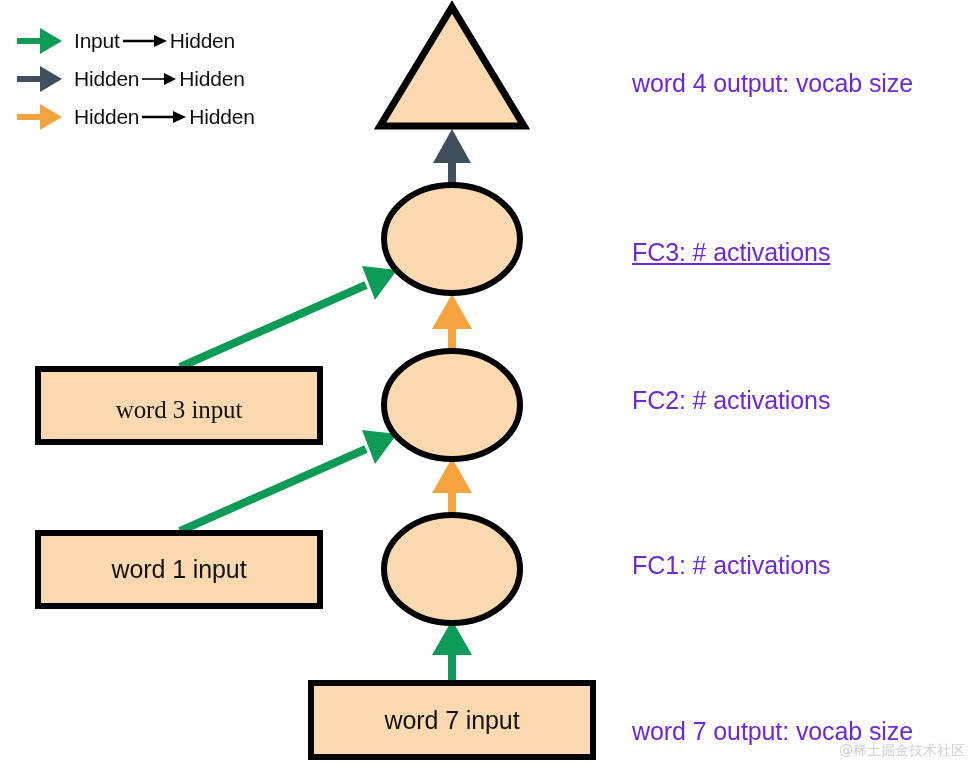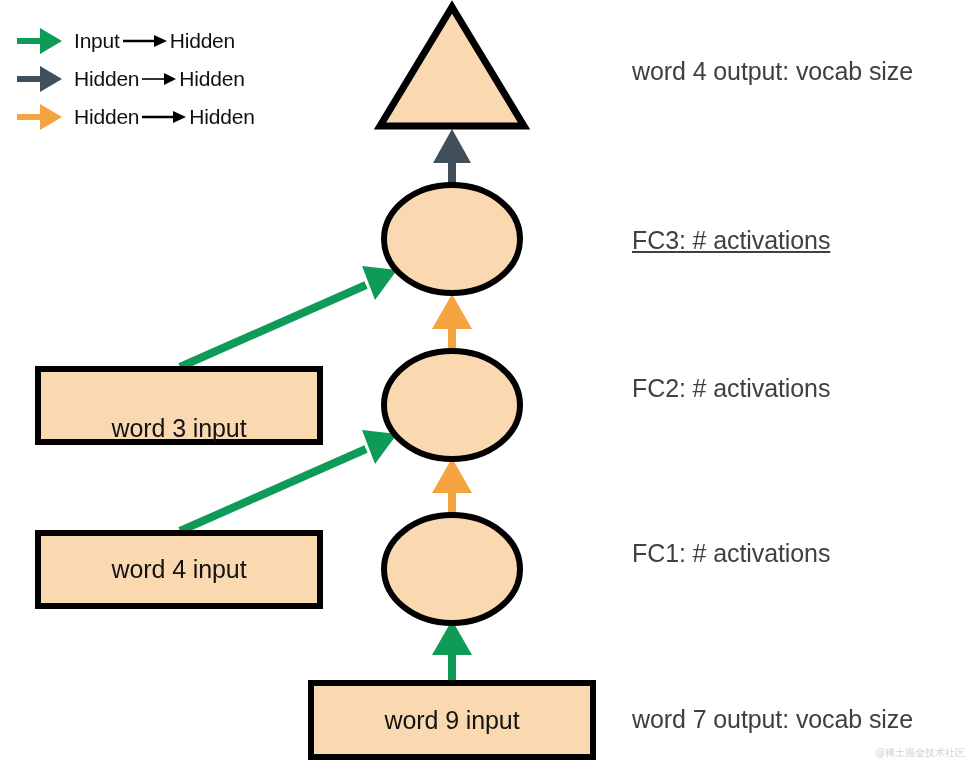--- a/index.html
+++ b/index.html
@@ -62,37 +62,38 @@
     width: 46px;
     height: 14px;
     margin: 0 2px;
     flex: 0 0 auto;
   }
   .legend-mini.narrow { width: 36px; }
 
   .node-label {
     position: absolute;
     font-size: 25px;
-    color: #404040;
+    color: #6d28d9;
     white-space: nowrap;
     letter-spacing: -0.1px;
+    margin-top: 12px;
   }
   .box-label {
     position: absolute;
     font-size: 25px;
     color: #131313;
     white-space: nowrap;
     text-align: center;
     letter-spacing: -0.1px;
   }
   .watermark {
     position: absolute;
     right: 14px;
     bottom: 6px;
-    font-size: 10px;
+    font-size: 14px;
     color: #cfcfcf;
     white-space: nowrap;
     font-family: "DejaVu Sans", sans-serif;
   }
 </style>
 </head>
 <body>
 
 <svg id="canvas" viewBox="0 0 979 766">
 
@@ -192,19 +193,19 @@
 <div class="node-label" style="left:632px; top:57px;">word 4 output: vocab size</div>
 
 <div class="node-label" style="left:632px; top:226px;text-decoration:underline;">FC3: # activations</div>
 
 <div class="node-label" style="left:632px; top:374px;">FC2: # activations</div>
 
 <div class="node-label" style="left:632px; top:539px;">FC1: # activations</div>
 
 <div class="node-label" style="left:632px; top:705px;">word 7 output: vocab size</div>
 
-<div class="box-label" style="left:38px; top:414px; width:282px;">word 3 input</div>
-
-<div class="box-label" style="left:38px; top:555px; width:282px;">word 4 input</div>
-
-<div class="box-label" style="left:311px; top:706px; width:282px;">word 9 input</div>
+<div class="box-label" style="left:38px; top:396px; width:282px;font-family:Liberation Serif, serif;">word 3 input</div>
+
+<div class="box-label" style="left:38px; top:555px; width:282px;">word 1 input</div>
+
+<div class="box-label" style="left:311px; top:706px; width:282px;">word 7 input</div>
 
 <div class="watermark">@稀土掘金技术社区</div>
 
 </body></html>

